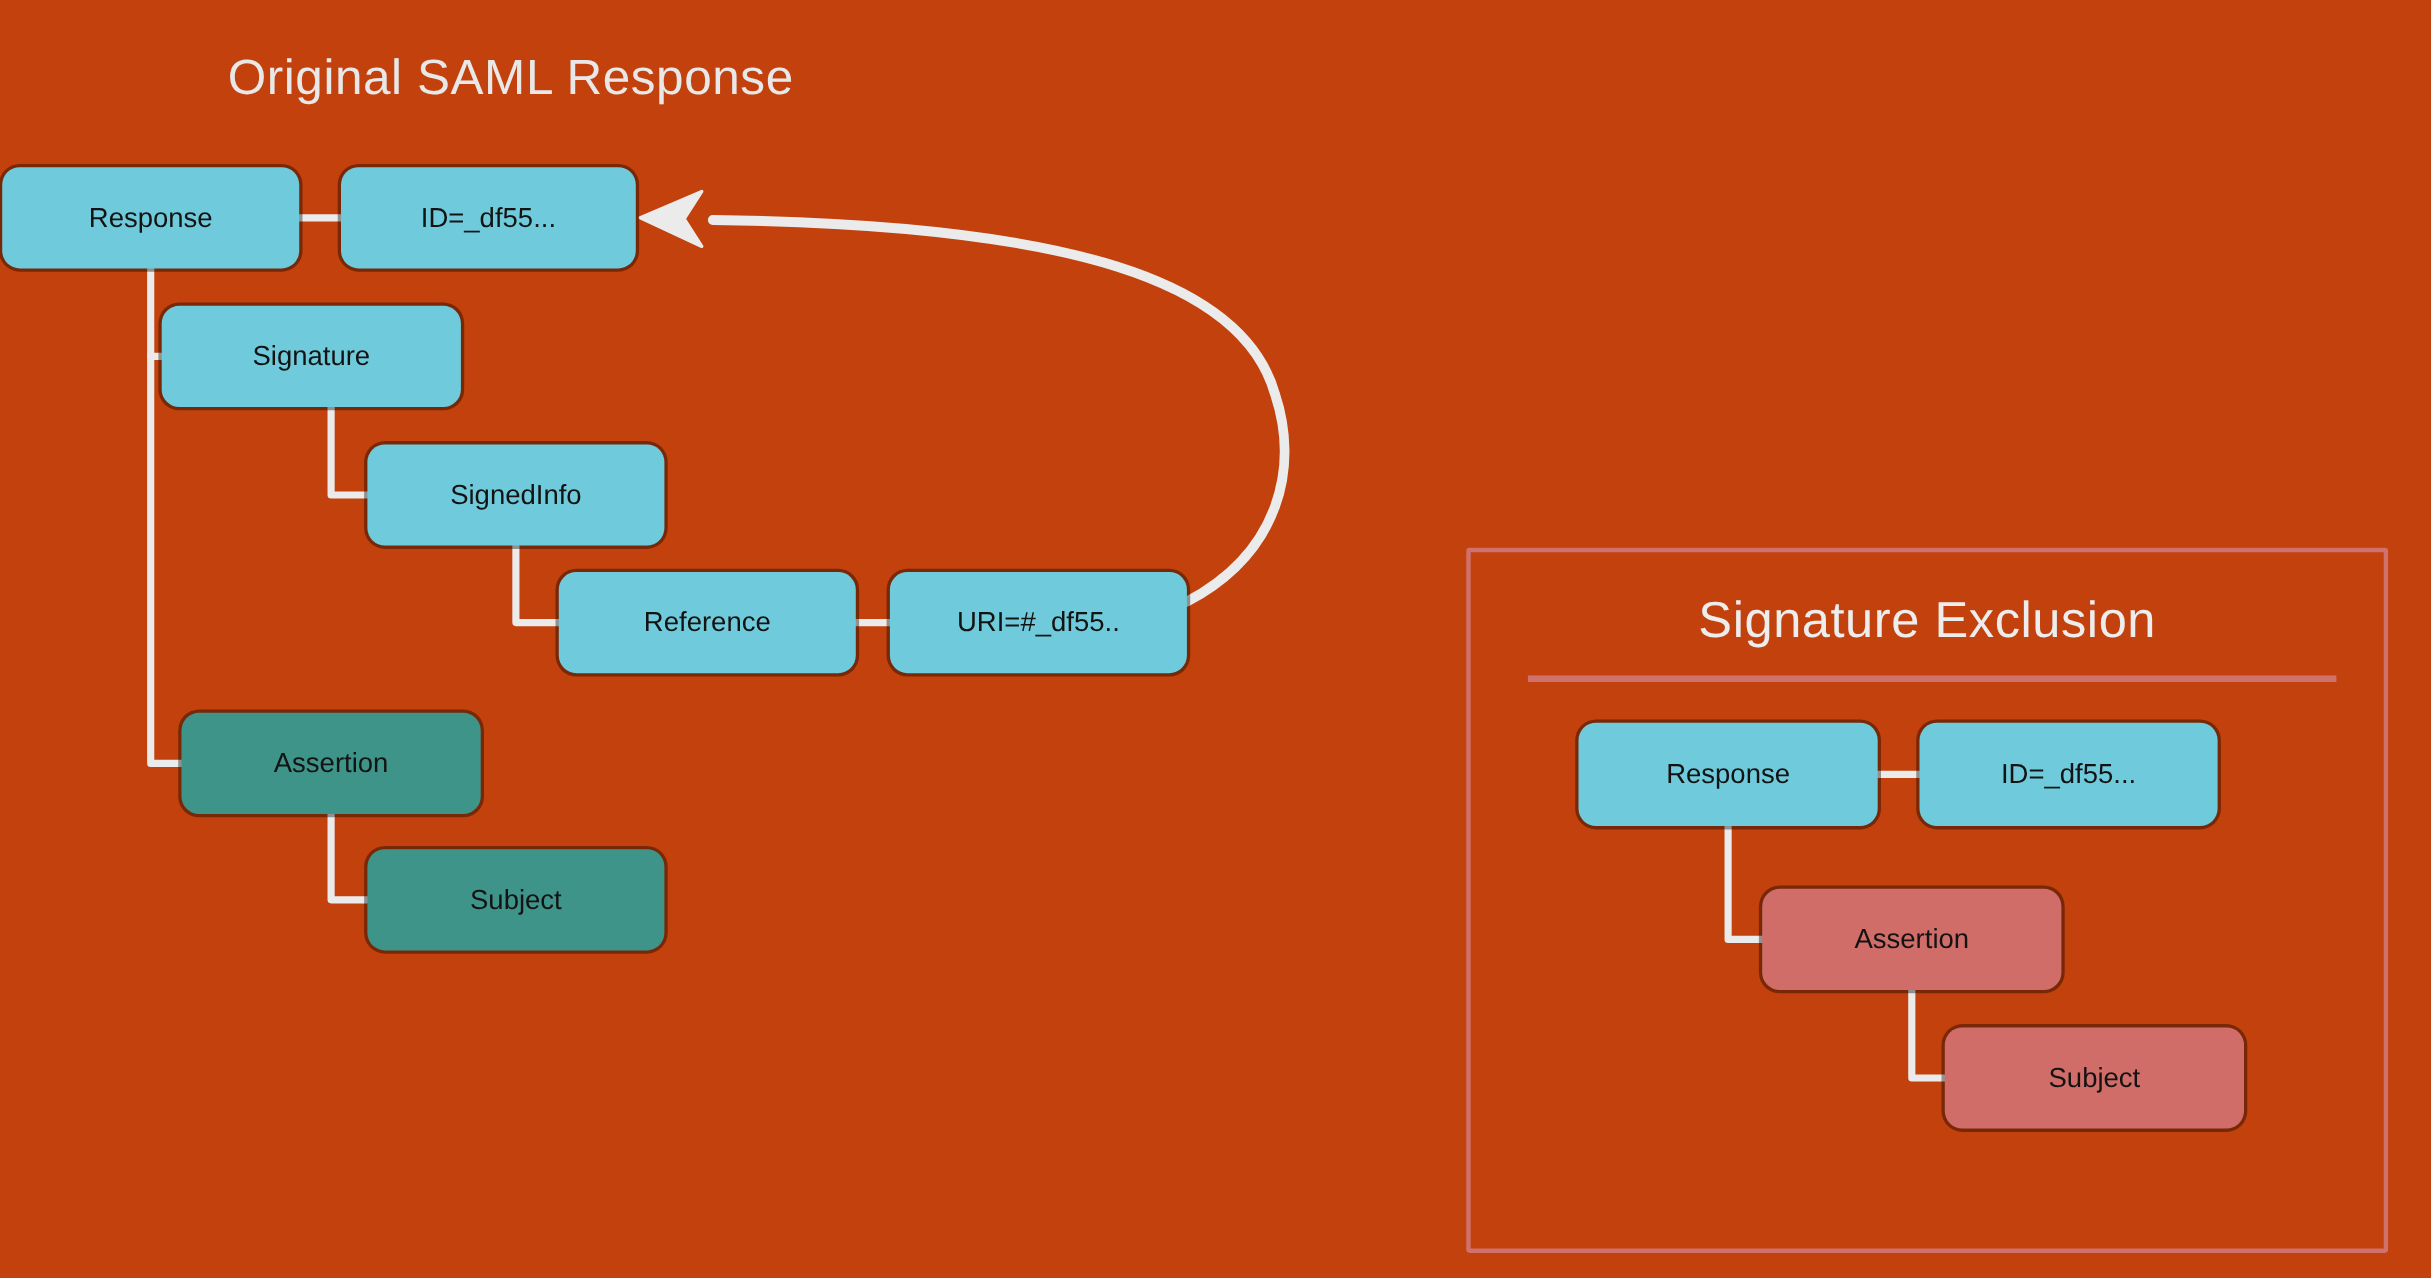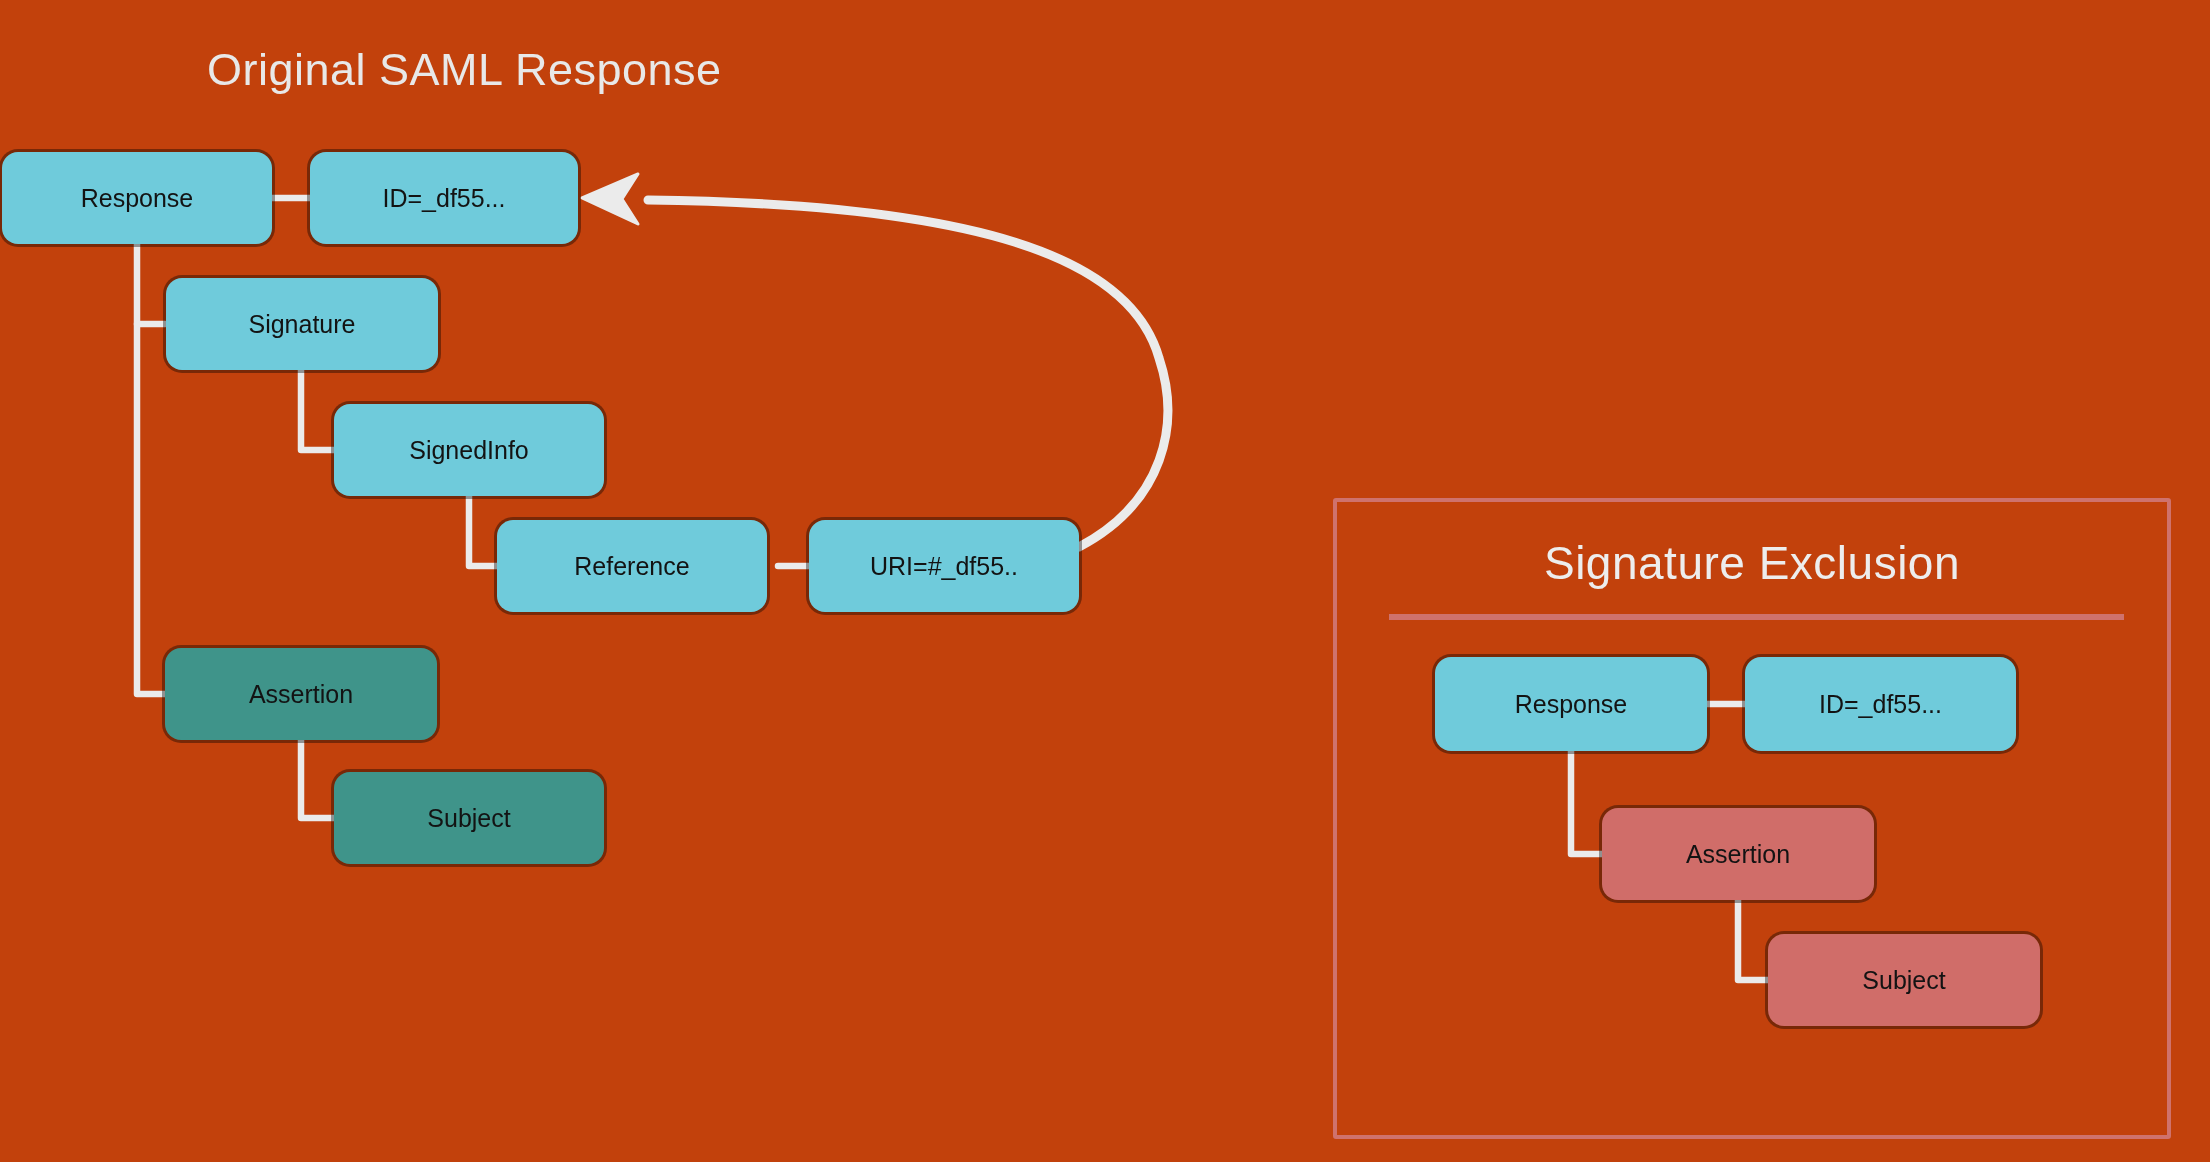--- a/index.html
+++ b/index.html
@@ -109,23 +109,23 @@
 
     <path d="M1707 704 H1745"></path>
     <path d="M1571 751 V854 H1602"></path>
     <path d="M1738 900 V980 H1768"></path>
   </svg>
 
   <div class="diagram-title">Original SAML Response</div>
 
   <div class="node cyan" style="left:2px;   top:152px; width:270px; height:92px;">Response</div>
   <div class="node cyan" style="left:310px; top:152px; width:268px; height:92px;">ID=_df55...</div>
-  <div class="node cyan" style="left:166px; top:278px; width:272px; height:92px;">Signature</div>
+  <div class="node cyan" style="left:147px; top:278px; width:272px; height:92px;">Signature</div>
   <div class="node cyan" style="left:334px; top:404px; width:270px; height:92px;">SignedInfo</div>
-  <div class="node cyan" style="left:497px; top:520px; width:270px; height:92px;">Reference</div>
+  <div class="node cyan" style="left:508px; top:520px; width:270px; height:92px;">Reference</div>
   <div class="node cyan" style="left:809px; top:520px; width:270px; height:92px;">URI=#_df55..</div>
   <div class="node teal" style="left:165px; top:648px; width:272px; height:92px;">Assertion</div>
   <div class="node teal" style="left:334px; top:772px; width:270px; height:92px;">Subject</div>
 
   <div class="panel">
     <div class="panel-title">Signature Exclusion</div>
     <div class="panel-underline"></div>
   </div>
 
   <div class="node cyan" style="left:1435px; top:657px; width:272px; height:94px;">Response</div>

